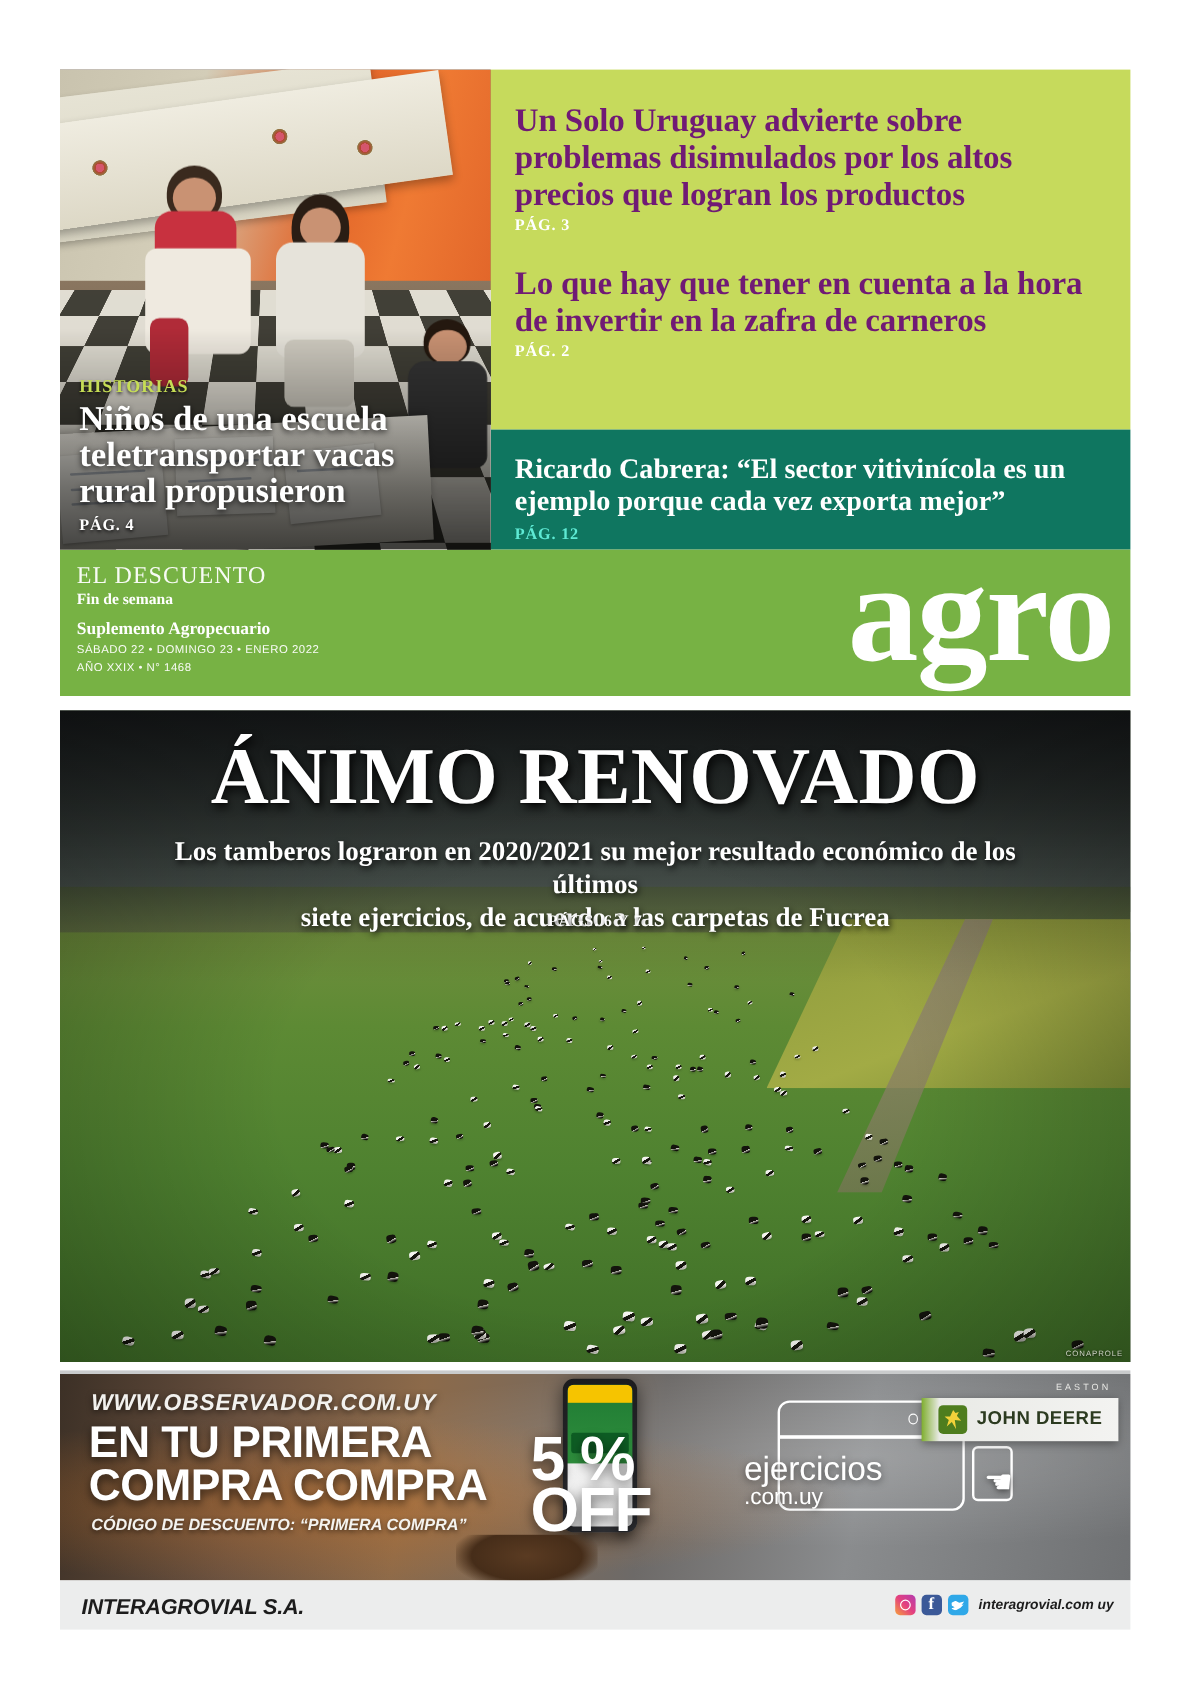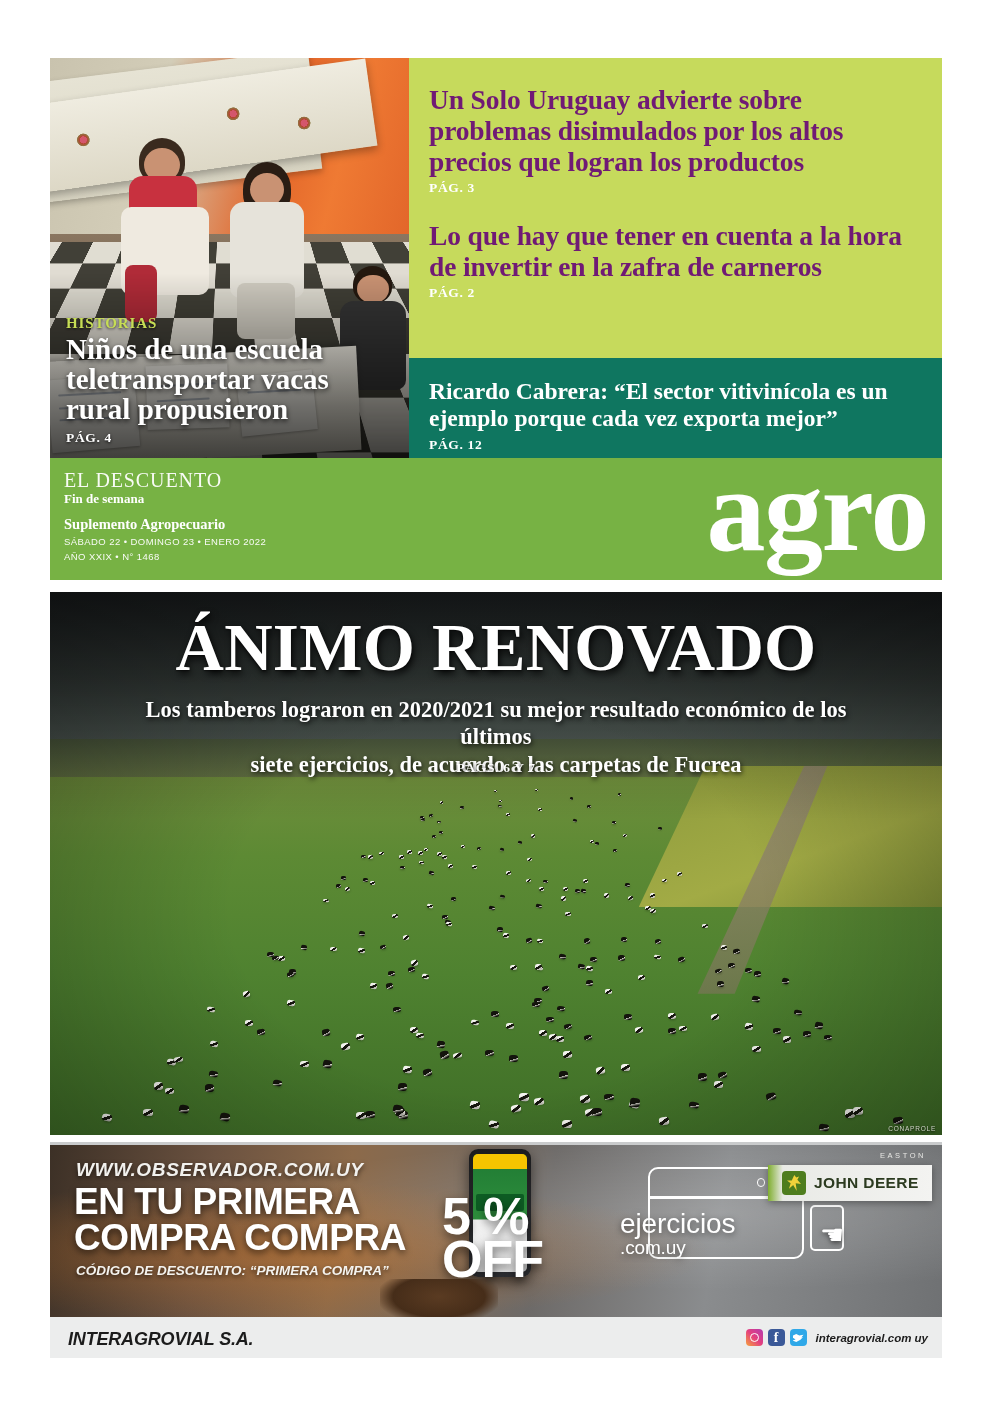--- a/index.html
+++ b/index.html
@@ -87,21 +87,21 @@
   }
   .story2{margin-top:24px;}
   .teal{background:#0f7660;width:100%;height:100px;position:relative;box-sizing:border-box;
     padding:20px 20px 0 20px;}
   .teal h2{
     margin:0;font-family:"Liberation Serif", serif;font-weight:bold;
     font-size:23.5px;line-height:1.16;color:#ffffff;
   }
   .teal .pag-white{
     font-family:"Liberation Serif", serif;font-weight:bold;font-size:13.5px;
-    letter-spacing:.05em;color:#ffffff;margin-top:4px;
+    letter-spacing:.05em;color:#5eead4;margin-top:4px;
   }
 
   
   .masthead{
     position:relative;width:892px;height:122px;background:#77b244;
     box-sizing:border-box;
   }
   .mh-left{position:absolute;left:14px;top:12px;color:#ffffff;}
   .mh-obs{
     font-family:"Liberation Serif", serif;font-size:20px;letter-spacing:.045em;

